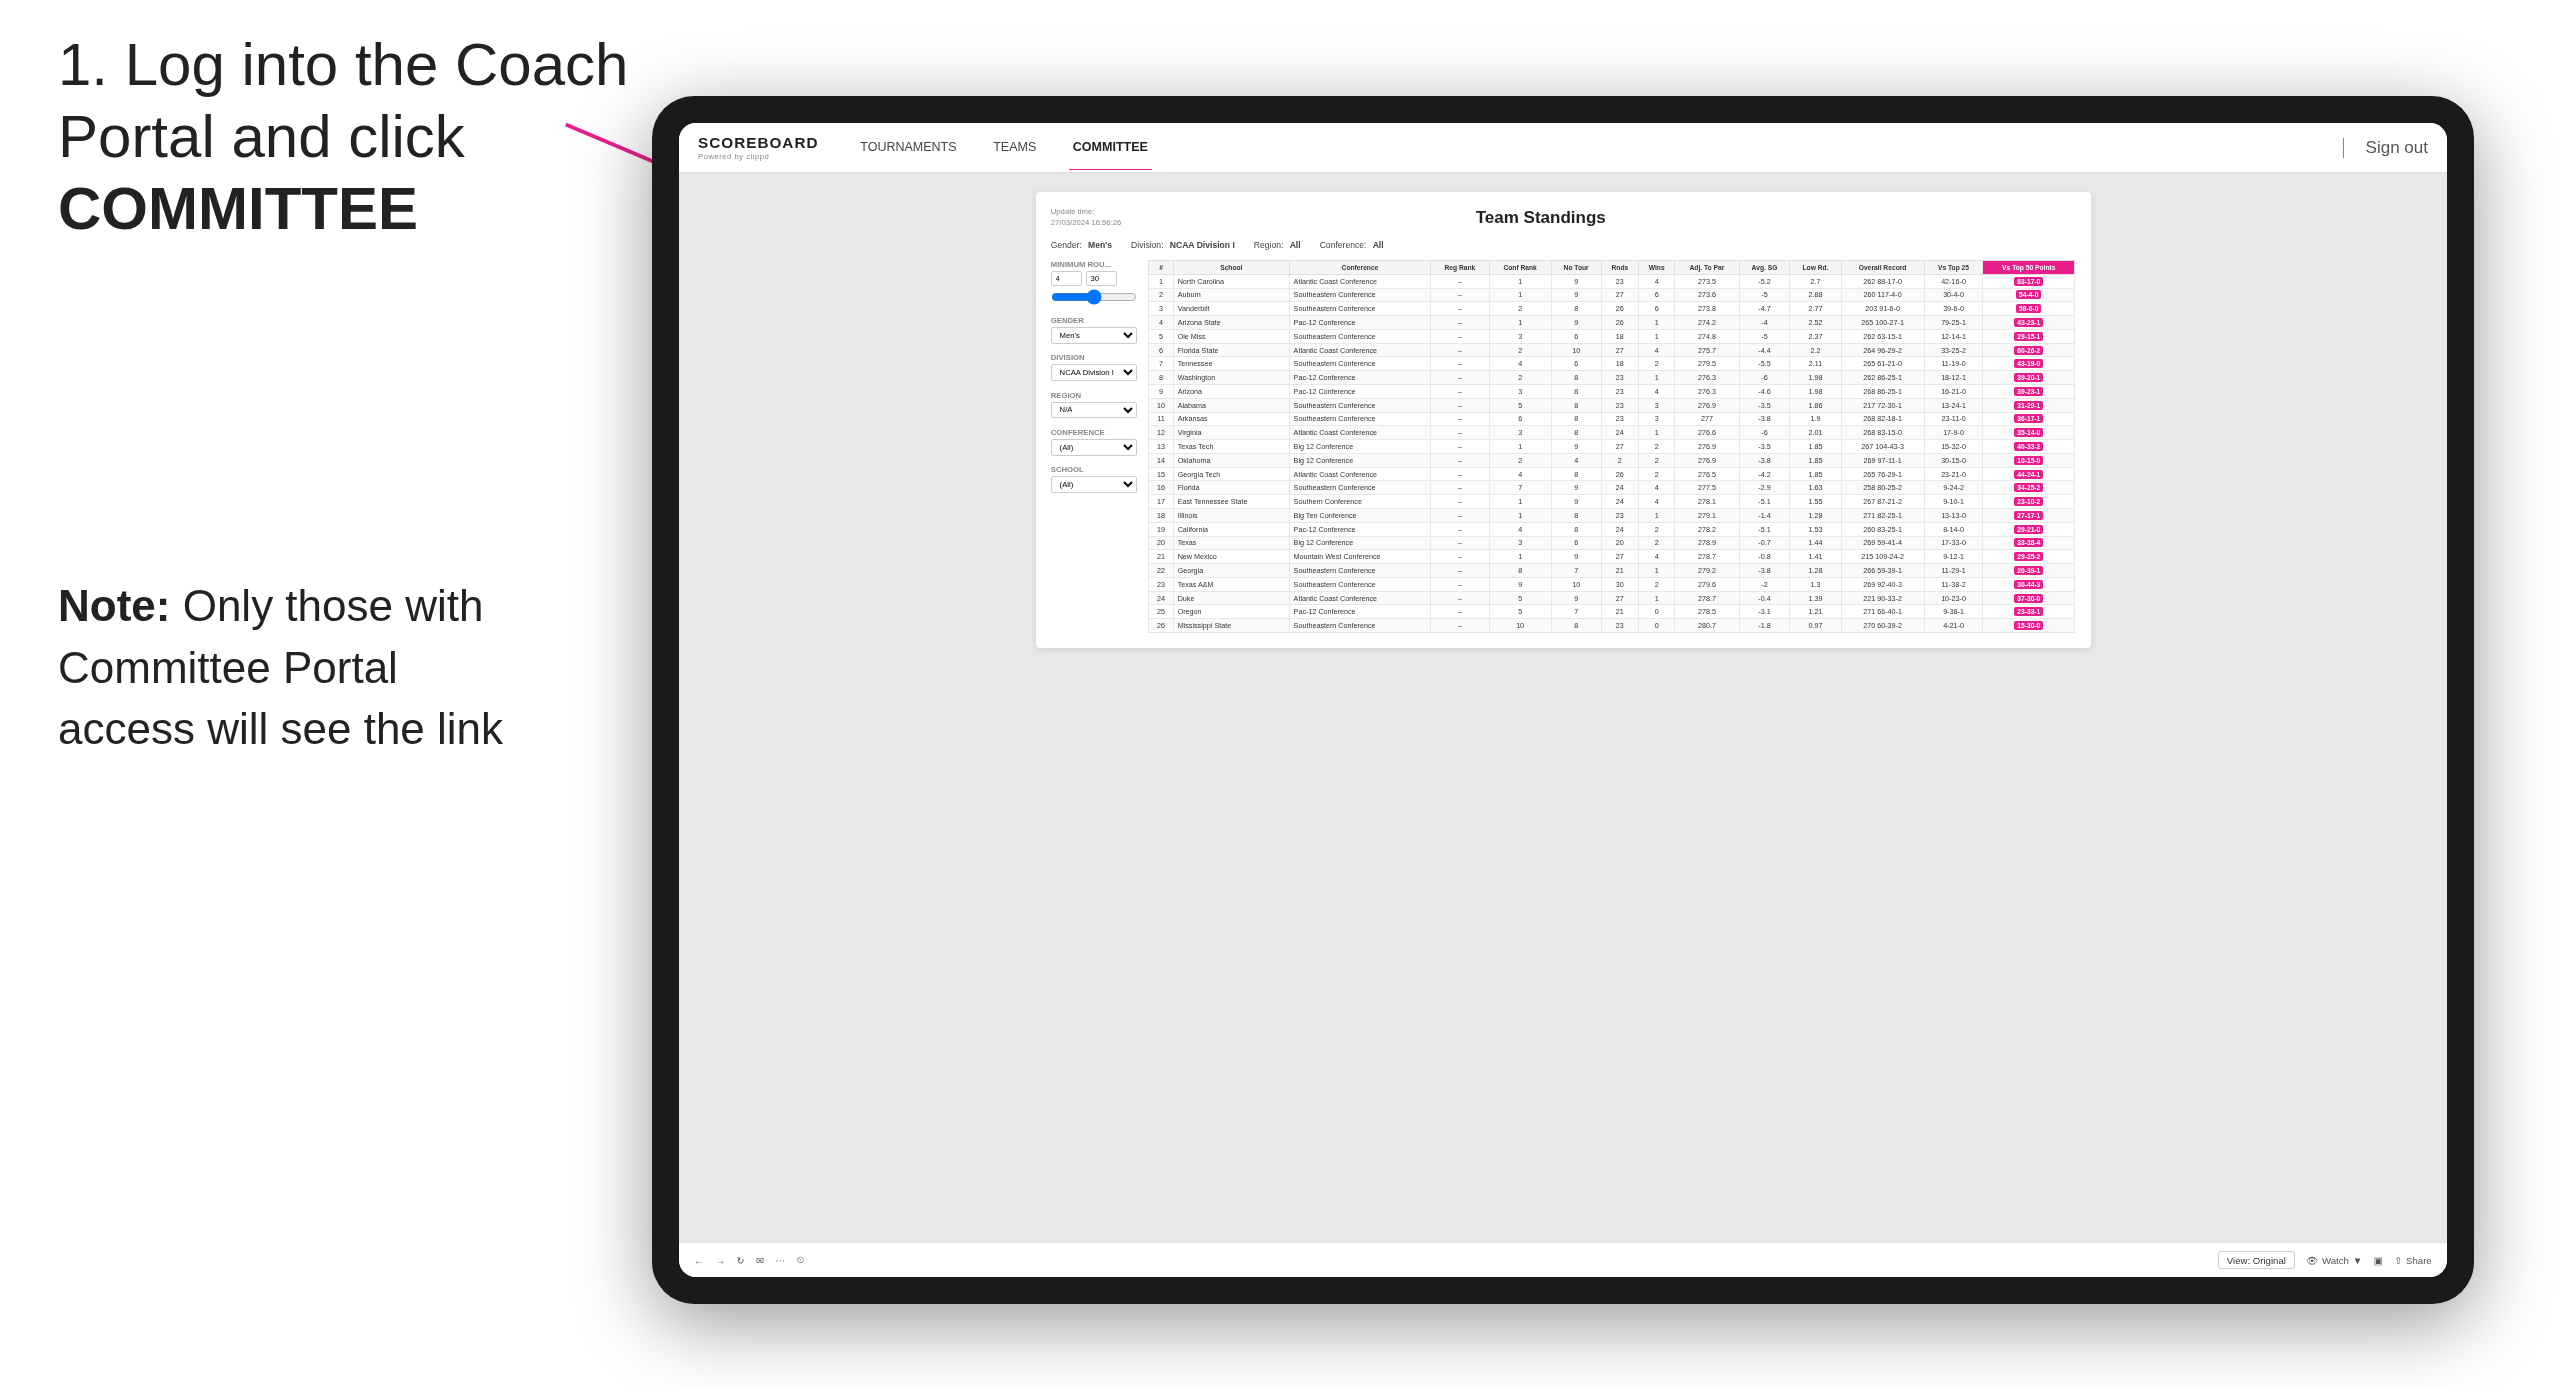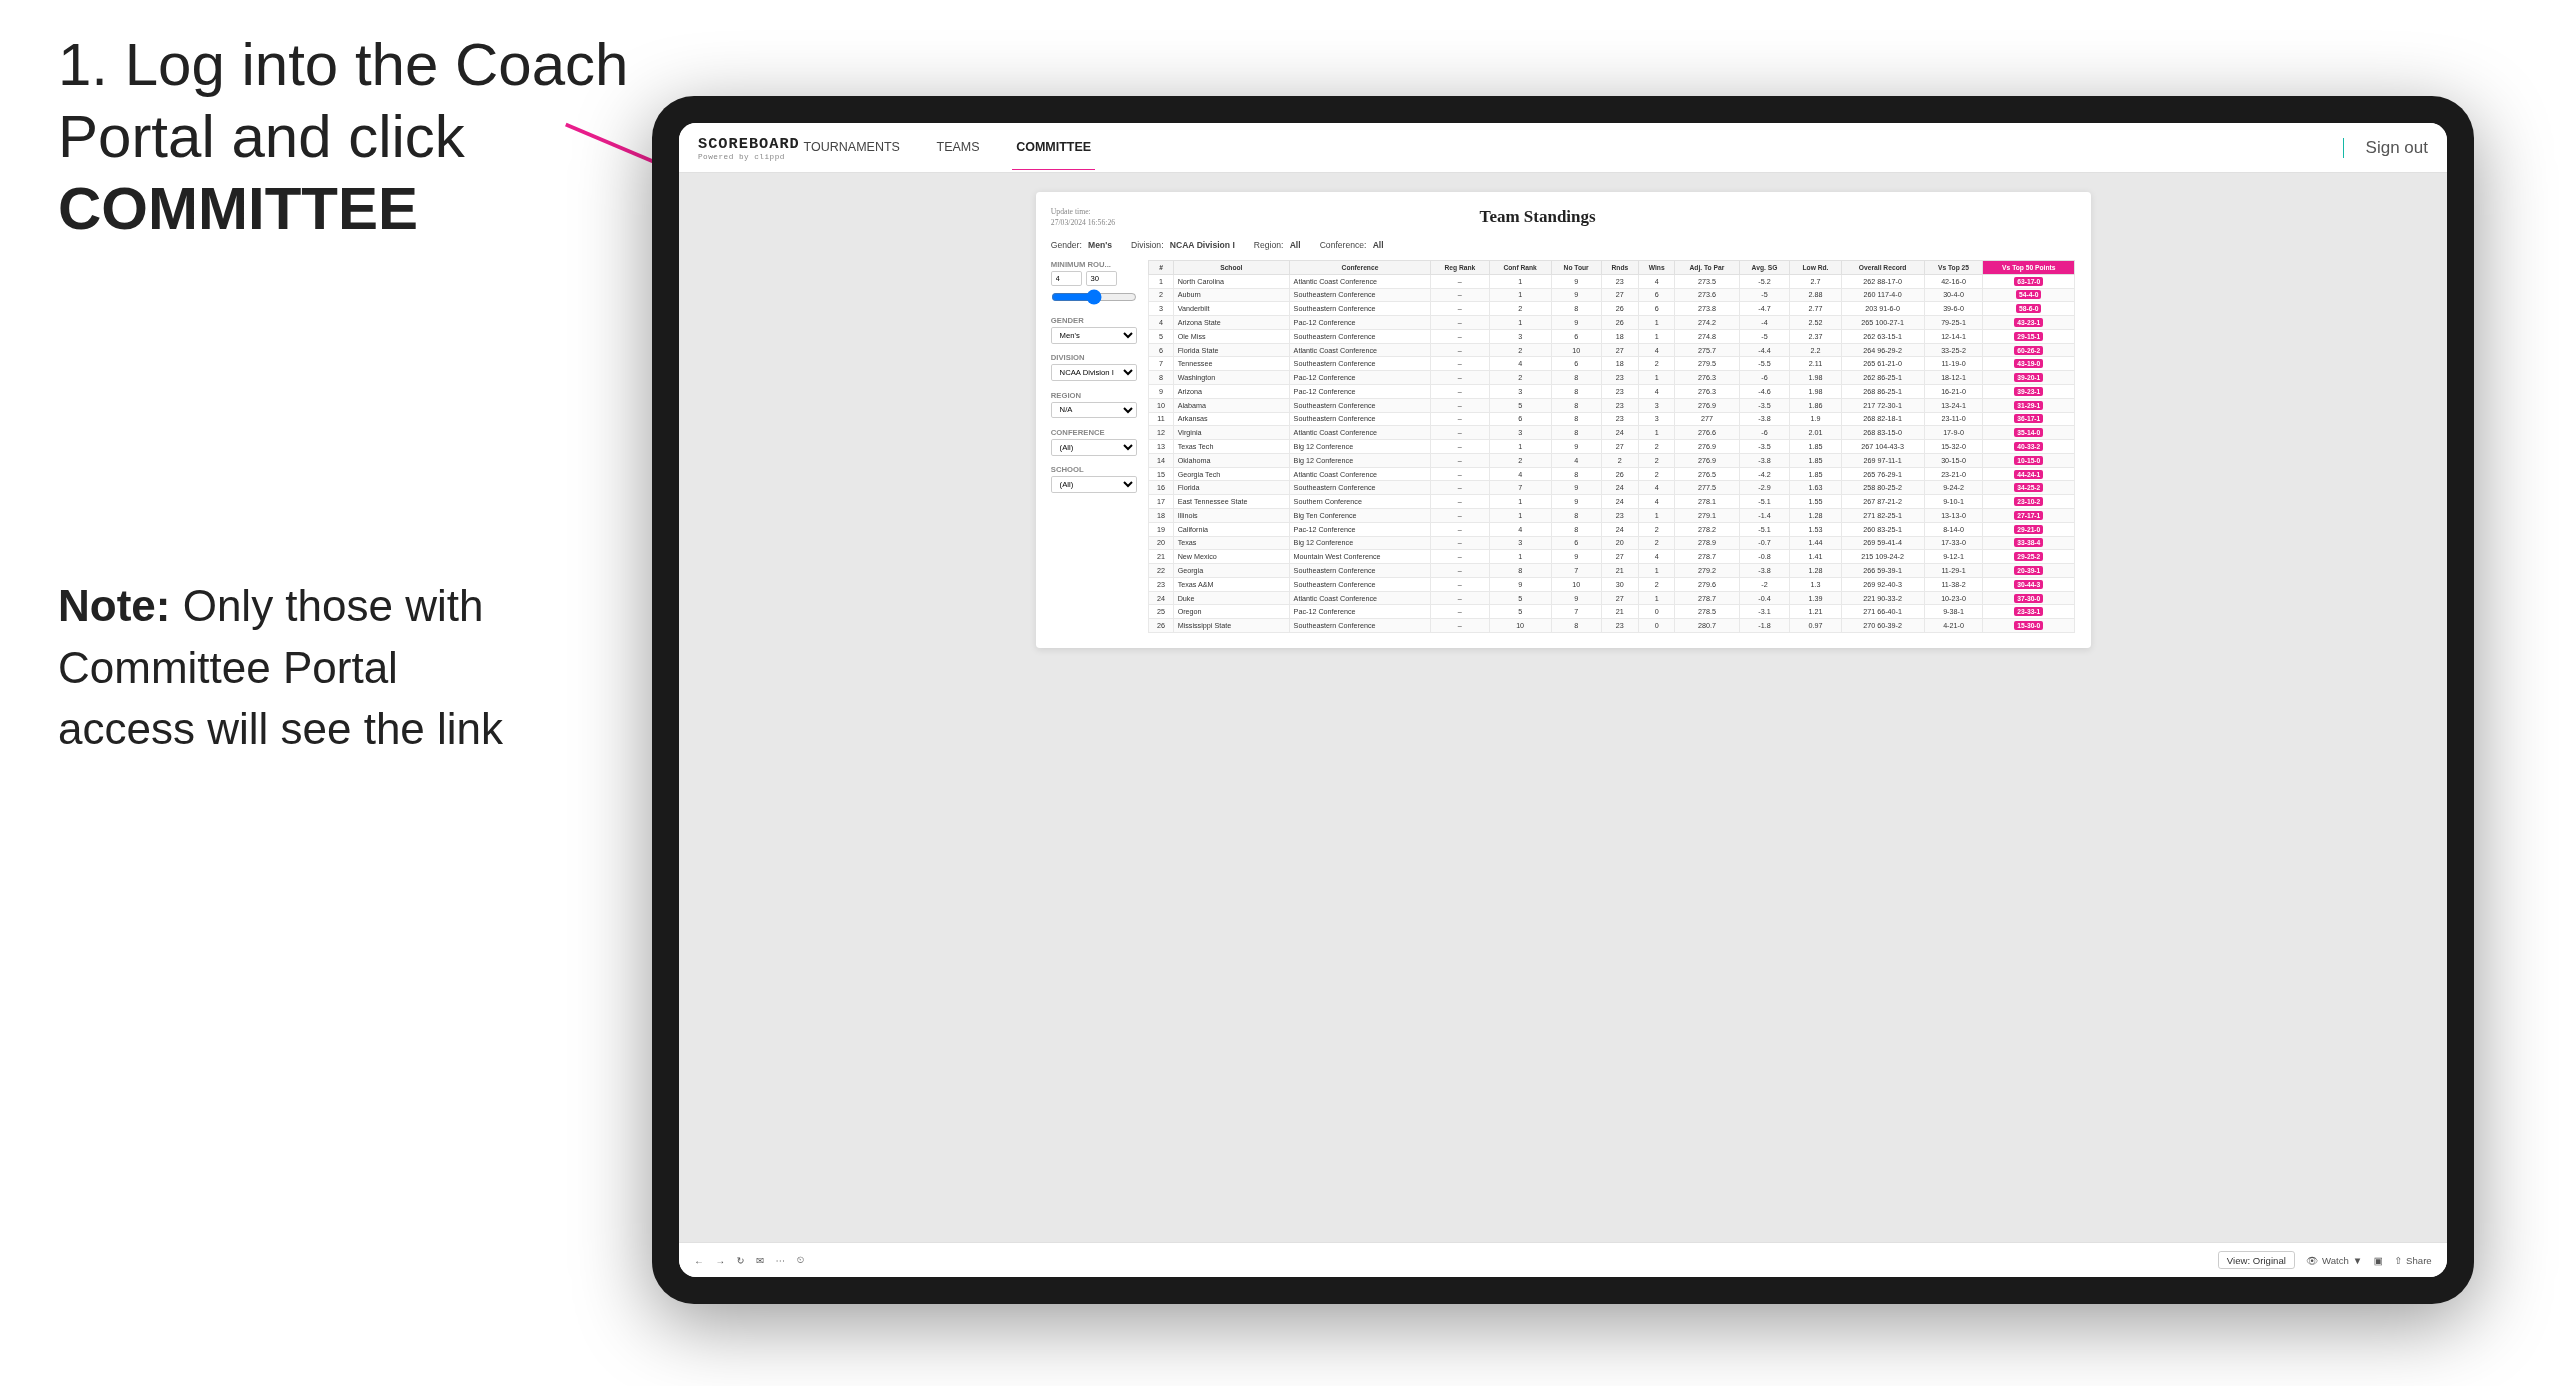--- a/index.html
+++ b/index.html
@@ -81,21 +81,21 @@
       display: flex;
       align-items: center;
       padding: 0 19px;
       height: 50px;
       border-bottom: 1px solid #e0e0e0;
       flex-shrink: 0;
     }
     .logo-area {
       display: flex;
       align-items: center;
-      font-family: Liberation Mono, monospace;
+      margin-right: 38px;
     }
     .logo-scoreboard {
       font-size: 15.3px;
       font-weight: 900;
       color: #222;
       letter-spacing: 1px;
       text-transform: uppercase;
     }
     .logo-sub {
       font-size: 7.7px;
@@ -166,23 +166,22 @@
       border-radius: 3.8px;
       padding: 15.3px;
       width: 1055px;
       font-size: 9.6px;
       box-shadow: 0 1.9px 7.7px rgba(0,0,0,0.1);
     }
 
     .panel-header {
       display: flex;
       justify-content: space-between;
-      align-items: flex-start;
+      align-items: center;
       margin-bottom: 11.5px;
-      font-family: Liberation Serif, serif;
     }
     .update-time {
       font-size: 7.7px;
       color: #888;
       line-height: 1.4;
     }
     .panel-title {
       font-size: 17px;
       font-weight: 600;
       color: #222;

